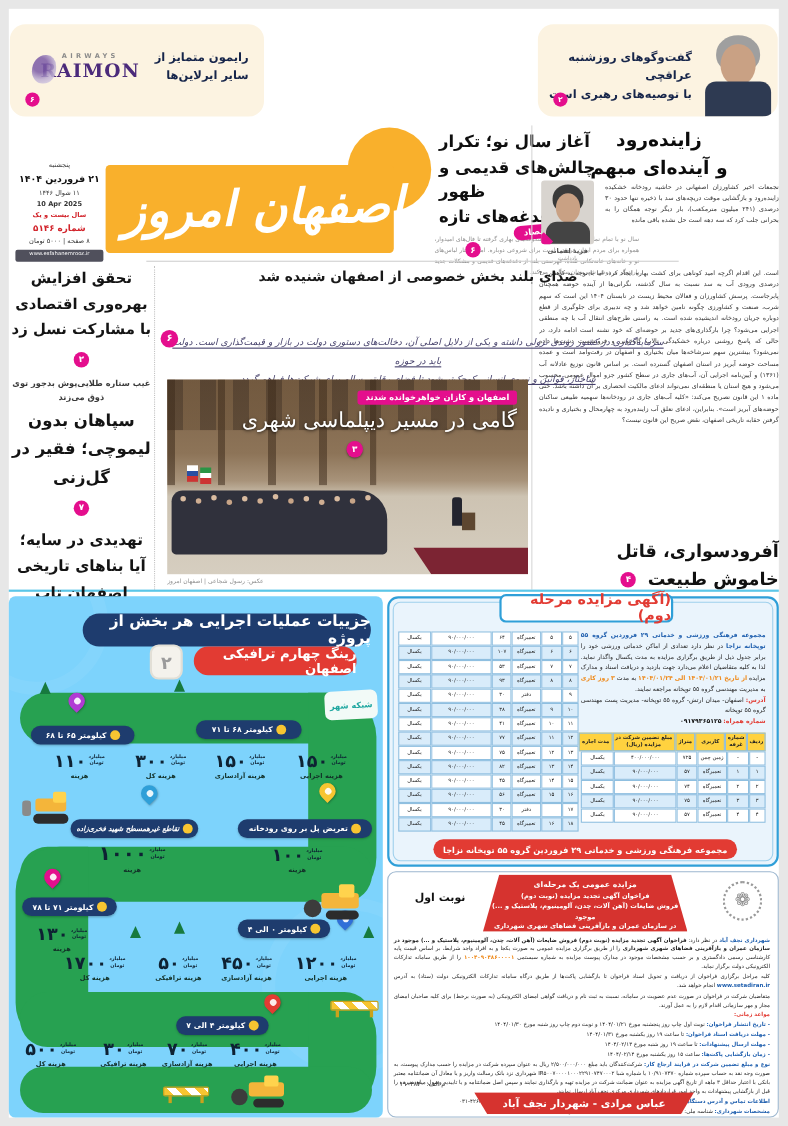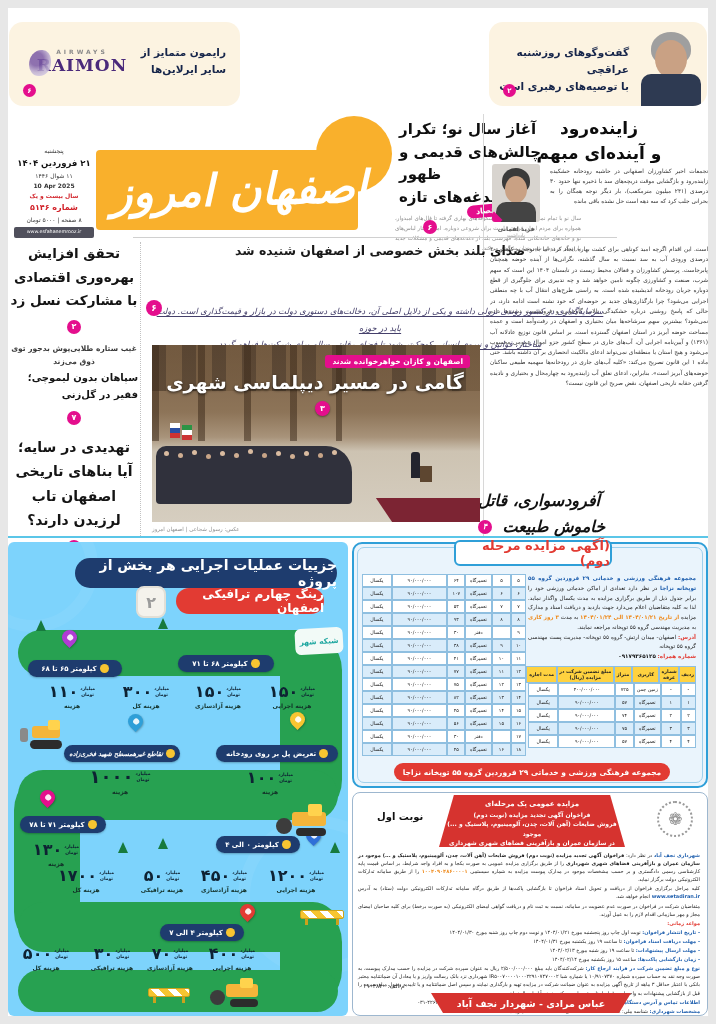--- a/index.html
+++ b/index.html
@@ -41,42 +41,42 @@
   
   .zr-col{left:490px;top:116px;width:218px;}
   .zr-title{font-size:17px;font-weight:bold;color:#0c0c0c;text-align:center;line-height:1.45;}
   .zr-author{position:absolute;left:0;top:48px;width:52px;text-align:center;}
   .zr-photo{width:48px;height:58px;background:#d8d4cf;border-radius:3px;position:relative;margin:0 auto;overflow:hidden;}
   .zr-pink{position:absolute;left:-4px;bottom:-4px;width:12px;height:12px;background:#e40e8d;transform:rotate(45deg);}
   .zr-name{font-size:6px;color:#555;font-weight:bold;margin-top:3px;}
   .zr-role{font-size:5px;color:#999;}
   .zr-body-a{position:absolute;right:0;top:50px;width:158px;font-size:5.8px;color:#333;text-align:justify;line-height:1.75;}
   .zr-body-b{position:absolute;right:0;top:128px;width:218px;font-size:5.8px;color:#333;text-align:justify;line-height:1.78;height:236px;overflow:hidden;}
-  .offroad{position:absolute;right:12px;top:372px;width:218px;text-align:left;font-size:16px;font-weight:bold;color:#111;line-height:1.6;font-style:italic;}
+  .offroad{position:absolute;right:0;top:372px;width:218px;text-align:right;font-size:16px;font-weight:bold;color:#111;line-height:1.6;}
   .off-badge{display:inline-flex;width:14px;height:14px;font-size:8px;vertical-align:middle;margin-right:5px;}
   
   .kicker{left:150px;top:243px;width:460px;text-align:center;font-size:12.5px;font-weight:bold;color:#191919;}
   .headline{left:140px;top:260px;width:480px;text-align:center;font-size:27px;font-weight:900;color:#050505;white-space:nowrap;}
   .subhead{left:152px;top:303px;width:456px;text-align:center;font-size:8.3px;font-style:italic;color:#45406b;line-height:2.0;}
   .subhead span{text-decoration:underline;text-underline-offset:2px;}
   .main-badge{left:146px;top:300px;width:16px;height:16px;font-size:9px;}
   
   .photo{left:152px;top:345px;width:328px;height:177px;overflow:hidden;background:linear-gradient(#7c6248 0%,#8d7458 38%,#a8937a 52%,#cdc3b2 60%,#d6cec0 100%);}
   .ph-arches{position:absolute;top:0;right:0;width:100%;height:46px;background:repeating-linear-gradient(90deg,#3c2d20 0 14px,#6b5339 14px 30px);opacity:.55;}
   .ph-cols{position:absolute;top:0;left:0;width:58%;height:96px;background:repeating-linear-gradient(90deg,rgba(62,44,28,.55) 0 7px,rgba(0,0,0,0) 7px 46px);}
   .ph-crowd{position:absolute;left:4px;bottom:18px;width:196px;height:58px;background:#30313c;border-radius:10px 26px 4px 4px;}
   .ph-heads{position:absolute;left:12px;bottom:66px;width:5px;height:5px;border-radius:50%;background:#d9bba0;box-shadow:14px 2px 0 #cfae92,28px -1px 0 #d9bba0,42px 3px 0 #c7a487,56px 0 0 #d9bba0,70px 2px 0 #cfae92,84px -2px 0 #d9bba0,98px 2px 0 #c7a487,112px 0 0 #d9bba0,126px 3px 0 #cfae92,140px 0 0 #d9bba0,154px 2px 0 #c7a487,168px -1px 0 #d9bba0;}
   .ph-speaker{position:absolute;right:60px;bottom:44px;width:9px;height:26px;background:#23242e;border-radius:3px 3px 0 0;}
   .ph-podium{position:absolute;right:48px;bottom:40px;width:12px;height:16px;background:#5d4630;}
   .ph-carpet{position:absolute;right:-14px;bottom:0;width:110px;height:24px;background:#7c2433;transform:skewX(34deg);}
   .flag{position:absolute;width:10px;height:15px;}
   .flag-ru{right:300px;top:78px;background:linear-gradient(#fff 33%,#2a4fa2 33% 66%,#c33 66%);}
   .flag-ir{right:288px;top:80px;background:linear-gradient(#2a9445 33%,#fff 33% 66%,#c33 66%);}
   .ph-kicker{position:absolute;right:10px;top:10px;background:#e40e8d;color:#fff;font-size:7.5px;font-weight:bold;padding:2px 7px;border-radius:3px;}
-  .ph-title{position:absolute;right:10px;top:26px;width:310px;text-align:center;color:#fff;font-size:19px;font-weight:700;text-shadow:0 1px 3px rgba(0,0,0,.75);}
+  .ph-title{position:absolute;right:10px;top:26px;width:310px;text-align:right;color:#fff;font-size:19px;font-weight:400;text-shadow:0 1px 3px rgba(0,0,0,.75);}
   .ph-badge{position:absolute;right:150px;top:56px;width:15px;height:15px;font-size:8px;box-shadow:0 1px 2px rgba(0,0,0,.4);}
   .ph-credit{left:152px;top:526px;width:180px;font-size:5.5px;color:#8f8f8f;text-align:left;}
   
   .sb{left:10px;top:242px;width:128px;text-align:center;}
   .sb-title{font-size:13.5px;font-weight:bold;color:#141414;line-height:1.75;}
   .sb-kicker{font-size:7.5px;font-weight:bold;color:#3a3a3a;line-height:1.8;}
   .sb-badge{width:14px;height:14px;font-size:8px;margin:7px auto;}
   
   .ig{left:8px;top:542px;width:340px;height:474px;background:#7dd3fc;border-radius:6px;overflow:hidden;}
   .ig-deco{position:absolute;border:12px solid rgba(255,255,255,.06);border-radius:50%;}
@@ -247,21 +247,21 @@
     <div class="ph-kicker">اصفهان و کازان خواهرخوانده شدند</div>
     <div class="ph-title">گامی در مسیر دیپلماسی شهری</div>
     <div class="pbadge ph-badge">۳</div>
   </div>
   <div class="abs ph-credit">عکس: رسول شجاعی | اصفهان امروز</div>
 
   <div class="abs sb">
     <div class="sb-title">تحقق افزایش بهره‌وری اقتصادی با مشارکت نسل زد</div>
     <div class="pbadge sb-badge">۲</div>
     <div class="sb-kicker" style="margin-top:8px;">غیب ستاره طلایی‌پوش بدجور توی ذوق می‌زند</div>
-    <div class="sb-title" style="font-size:10px;text-align:right;">سپاهان بدون لیموچی؛ فقیر در گل‌زنی</div>
+    <div class="sb-title" style="font-size:15px;">سپاهان بدون لیموچی؛ فقیر در گل‌زنی</div>
     <div class="pbadge sb-badge">۷</div>
     <div class="sb-title" style="margin-top:10px;font-size:14px;">تهدیدی در سایه؛ آیا بناهای تاریخی اصفهان تاب لرزیدن دارند؟</div>
     <div class="pbadge sb-badge">۸</div>
   </div>
 
   <div class="abs ig">
     <div class="ig-deco" style="left:-40px;top:-40px;width:130px;height:130px;"></div>
     <div class="ig-deco" style="right:-50px;bottom:40px;width:160px;height:160px;"></div>
 
     <div class="road" style="left:10px;top:88px;width:320px;height:46px;border-radius:23px;"></div>

